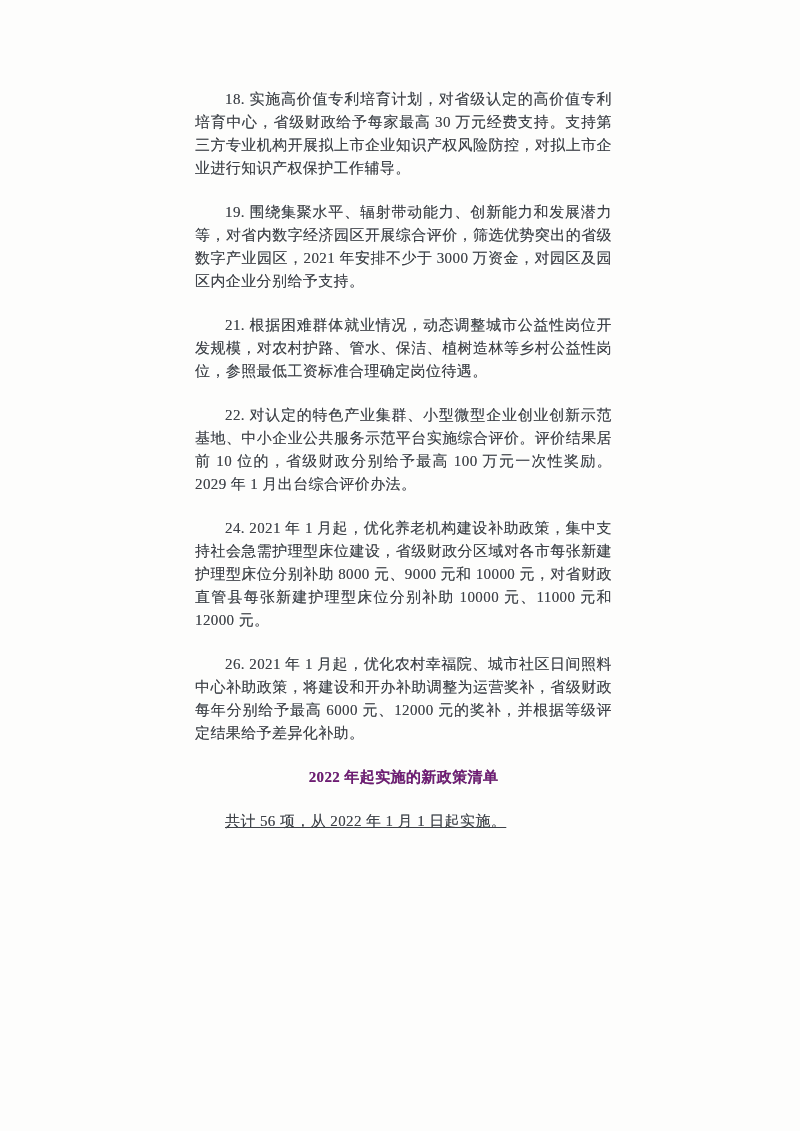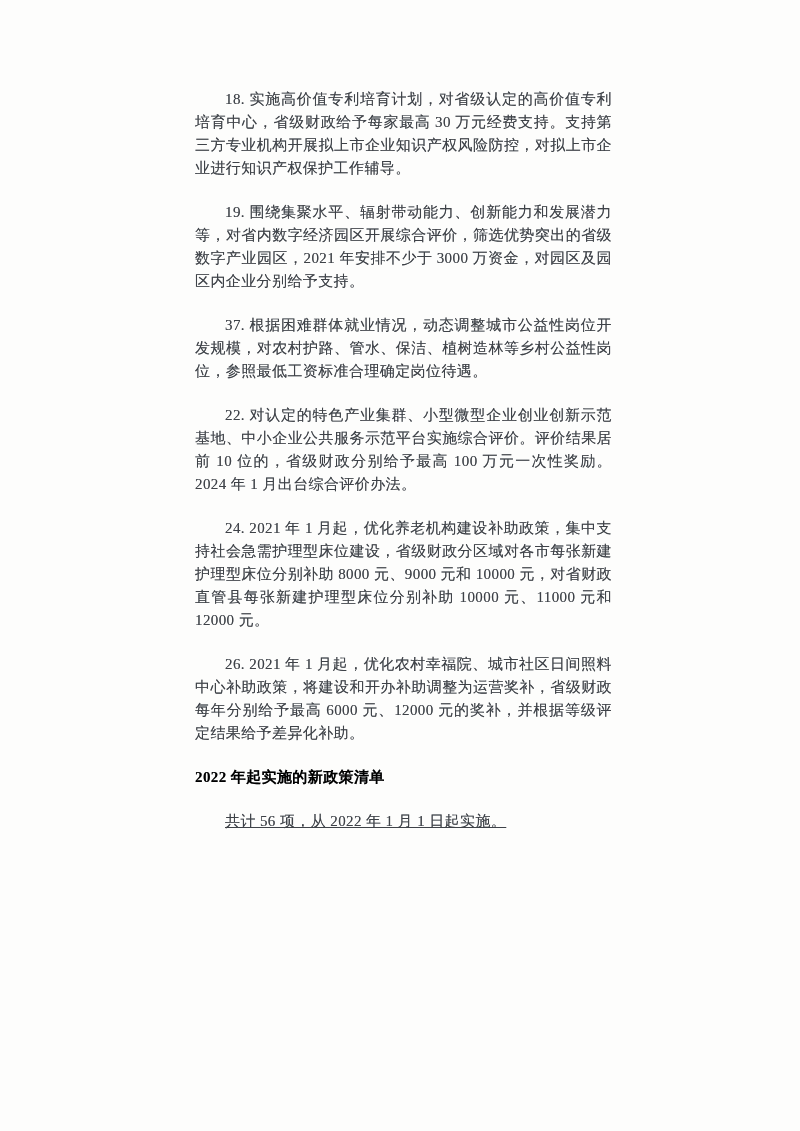--- a/index.html
+++ b/index.html
@@ -26,25 +26,25 @@
     letter-spacing: 0.4px;
   }
   .body-para {
     margin: 0 0 21px 0;
     text-align: justify;
     text-indent: 2em;
     text-shadow: 0 0 0.6px rgba(62, 66, 72, 0.55);
   }
   .list-title {
     margin: 0 0 21px 0;
-    text-align: left;
+    text-align: center;
     font-weight: bold;
     font-size: 15px;
     line-height: 23px;
-    color: #000000;
+    color: #701a75;
     text-shadow: 0 0 0.6px rgba(56, 60, 66, 0.6);
   }
   .summary-para {
     margin: 0 0 21px 0;
     text-indent: 2em;
     text-shadow: 0 0 0.6px rgba(62, 66, 72, 0.55);
     text-decoration: underline;
   }
   .section-heading {
     margin: 0;
@@ -56,20 +56,20 @@
     text-shadow: 0 0 0.6px rgba(56, 60, 66, 0.6);
   }
 </style>
 </head>
 <body>
 
 <div class="page">
   <div class="content">
     <p class="body-para">18. 实施高价值专利培育计划，对省级认定的高价值专利培育中心，省级财政给予每家最高 30 万元经费支持。支持第三方专业机构开展拟上市企业知识产权风险防控，对拟上市企业进行知识产权保护工作辅导。</p>
     <p class="body-para">19. 围绕集聚水平、辐射带动能力、创新能力和发展潜力等，对省内数字经济园区开展综合评价，筛选优势突出的省级数字产业园区，2021 年安排不少于 3000 万资金，对园区及园区内企业分别给予支持。</p>
-    <p class="body-para">37. 根据困难群体就业情况，动态调整城市公益性岗位开发规模，对农村护路、管水、保洁、植树造林等乡村公益性岗位，参照最低工资标准合理确定岗位待遇。</p>
-    <p class="body-para">22. 对认定的特色产业集群、小型微型企业创业创新示范基地、中小企业公共服务示范平台实施综合评价。评价结果居前 10 位的，省级财政分别给予最高 100 万元一次性奖励。2024 年 1 月出台综合评价办法。</p>
+    <p class="body-para">21. 根据困难群体就业情况，动态调整城市公益性岗位开发规模，对农村护路、管水、保洁、植树造林等乡村公益性岗位，参照最低工资标准合理确定岗位待遇。</p>
+    <p class="body-para">22. 对认定的特色产业集群、小型微型企业创业创新示范基地、中小企业公共服务示范平台实施综合评价。评价结果居前 10 位的，省级财政分别给予最高 100 万元一次性奖励。2029 年 1 月出台综合评价办法。</p>
     <p class="body-para">24. 2021 年 1 月起，优化养老机构建设补助政策，集中支持社会急需护理型床位建设，省级财政分区域对各市每张新建护理型床位分别补助 8000 元、9000 元和 10000 元，对省财政直管县每张新建护理型床位分别补助 10000 元、11000 元和 12000 元。</p>
     <p class="body-para">26. 2021 年 1 月起，优化农村幸福院、城市社区日间照料中心补助政策，将建设和开办补助调整为运营奖补，省级财政每年分别给予最高 6000 元、12000 元的奖补，并根据等级评定结果给予差异化补助。</p>
     <h2 class="list-title">2022 年起实施的新政策清单</h2>
     <p class="summary-para">共计 56 项，从 2022 年 1 月 1 日起实施。</p>
   </div>
 </div>
 
 </body></html>

